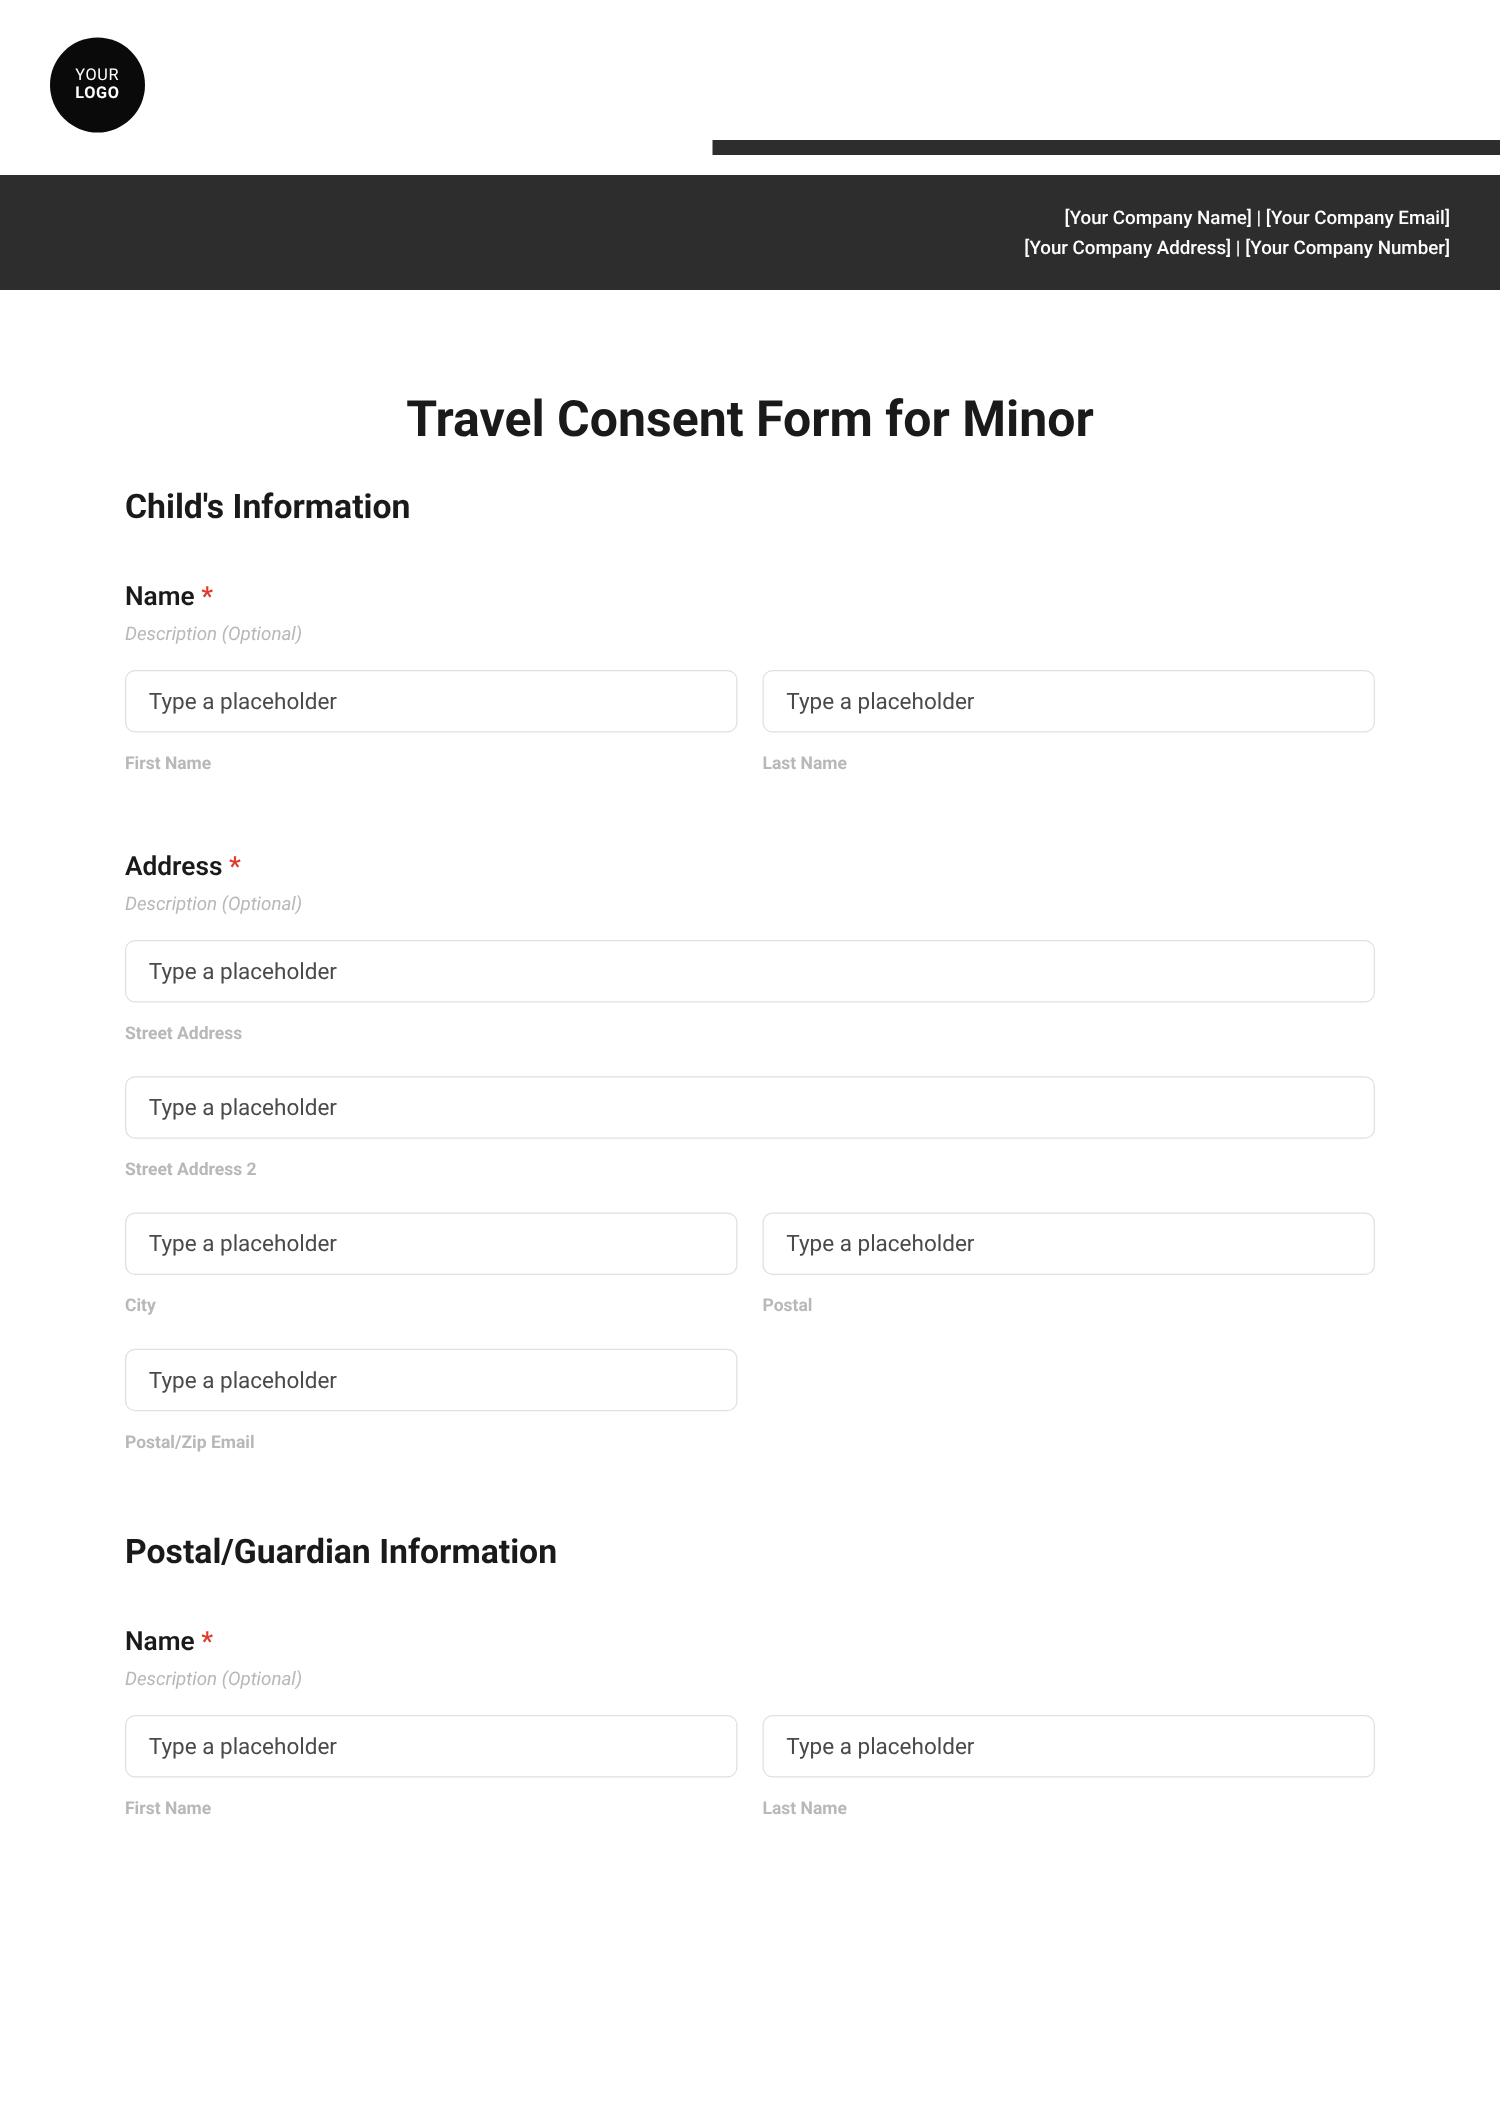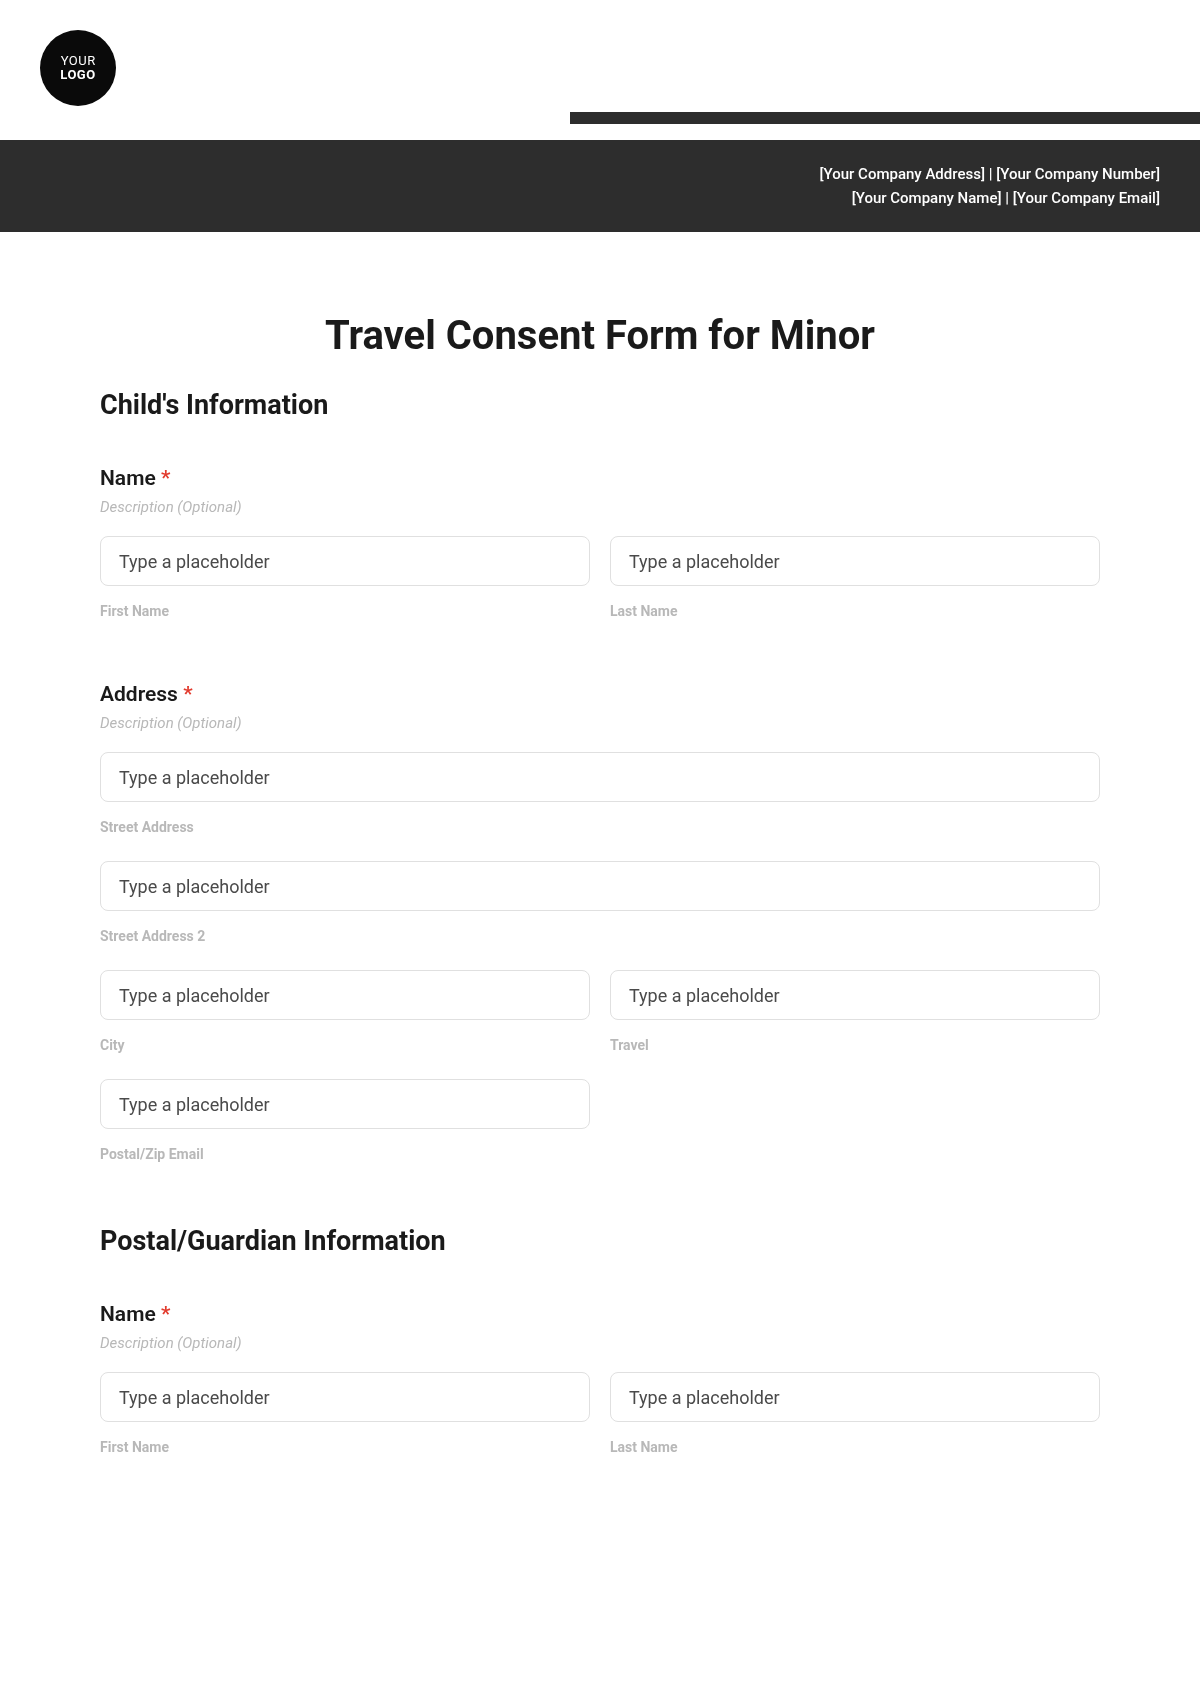--- a/index.html
+++ b/index.html
@@ -19,21 +19,21 @@
     height: 76px;
     border-radius: 50%;
     background: #0a0a0a;
     color: #fff;
     display: flex;
     align-items: center;
     justify-content: center;
     font-size: 13px;
     font-weight: 400;
     line-height: 1.1;
-    text-align: right;
+    text-align: left;
     letter-spacing: 0.5px;
   }
   .logo .l2 { font-weight: 700; }
   .top-bar {
     position: absolute;
     right: 0;
     top: 112px;
     width: 630px;
     height: 12px;
     background: #2d2d2d;
@@ -114,22 +114,22 @@
   <div class="logo">
     <div>
       <div>YOUR</div>
       <div class="l2">LOGO</div>
     </div>
   </div>
   <div class="top-bar"></div>
 </div>
 
 <div class="header-strip">
+  <div>[Your Company Name] | [Your Company Email]</div>
   <div>[Your Company Address] | [Your Company Number]</div>
-  <div>[Your Company Name] | [Your Company Email]</div>
 </div>
 
 <div class="content">
 
   <h1 class="form-title">Travel Consent Form for Minor</h1>
 
   <h2 class="section-head">Child's Information</h2>
 
   <div class="field-block">
     <div class="field-label">
@@ -170,21 +170,21 @@
     </div>
       </div>
 
     <div class="row">
       <div class="col">
         <input type="text" placeholder="Type a placeholder" style="">
         <div class="sublabel">City</div>
       </div>
       <div class="col">
         <input type="text" placeholder="Type a placeholder" style="">
-        <div class="sublabel">Travel</div>
+        <div class="sublabel">Postal</div>
       </div>
     </div>
 
     <div class="row">
       <div class="col-half">
         <input type="text" placeholder="Type a placeholder" style="">
         <div class="sublabel">Postal/Zip Email</div>
       </div>
     </div>
   </div>

